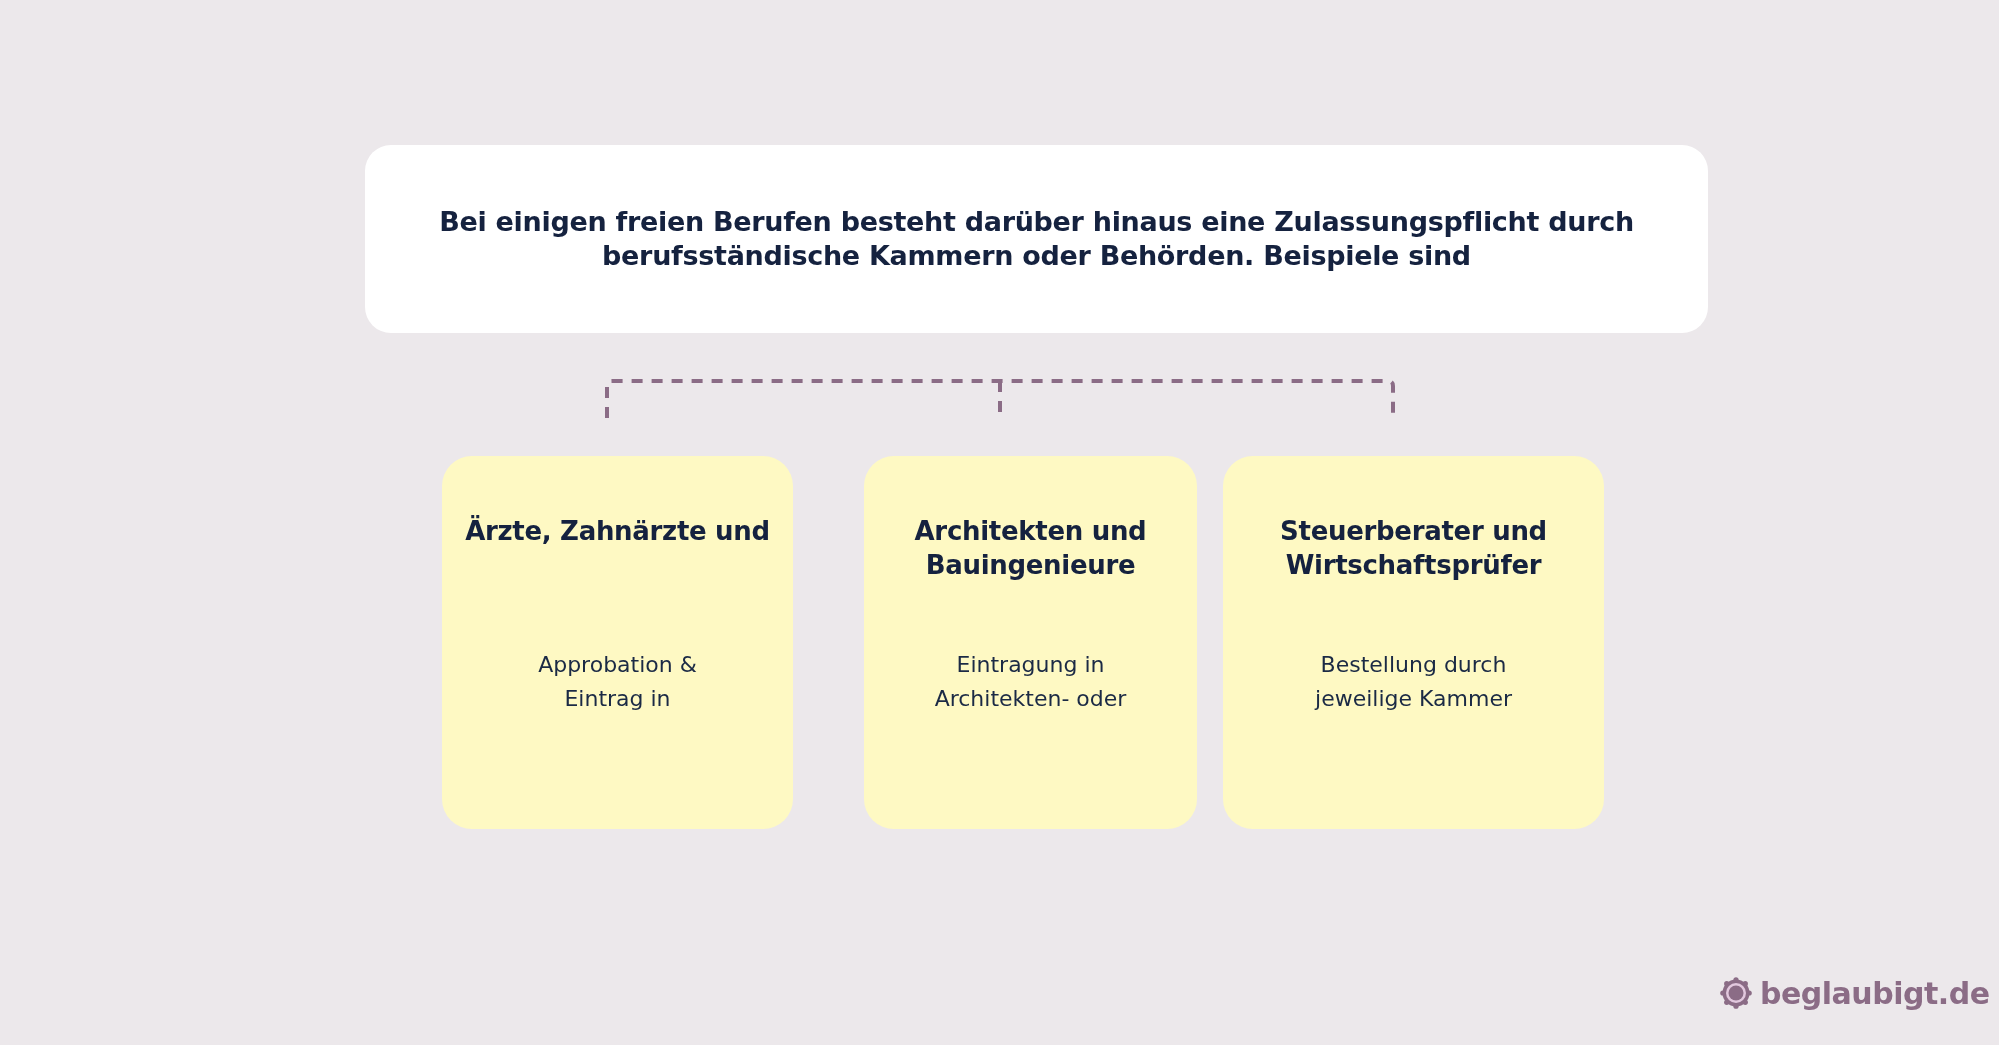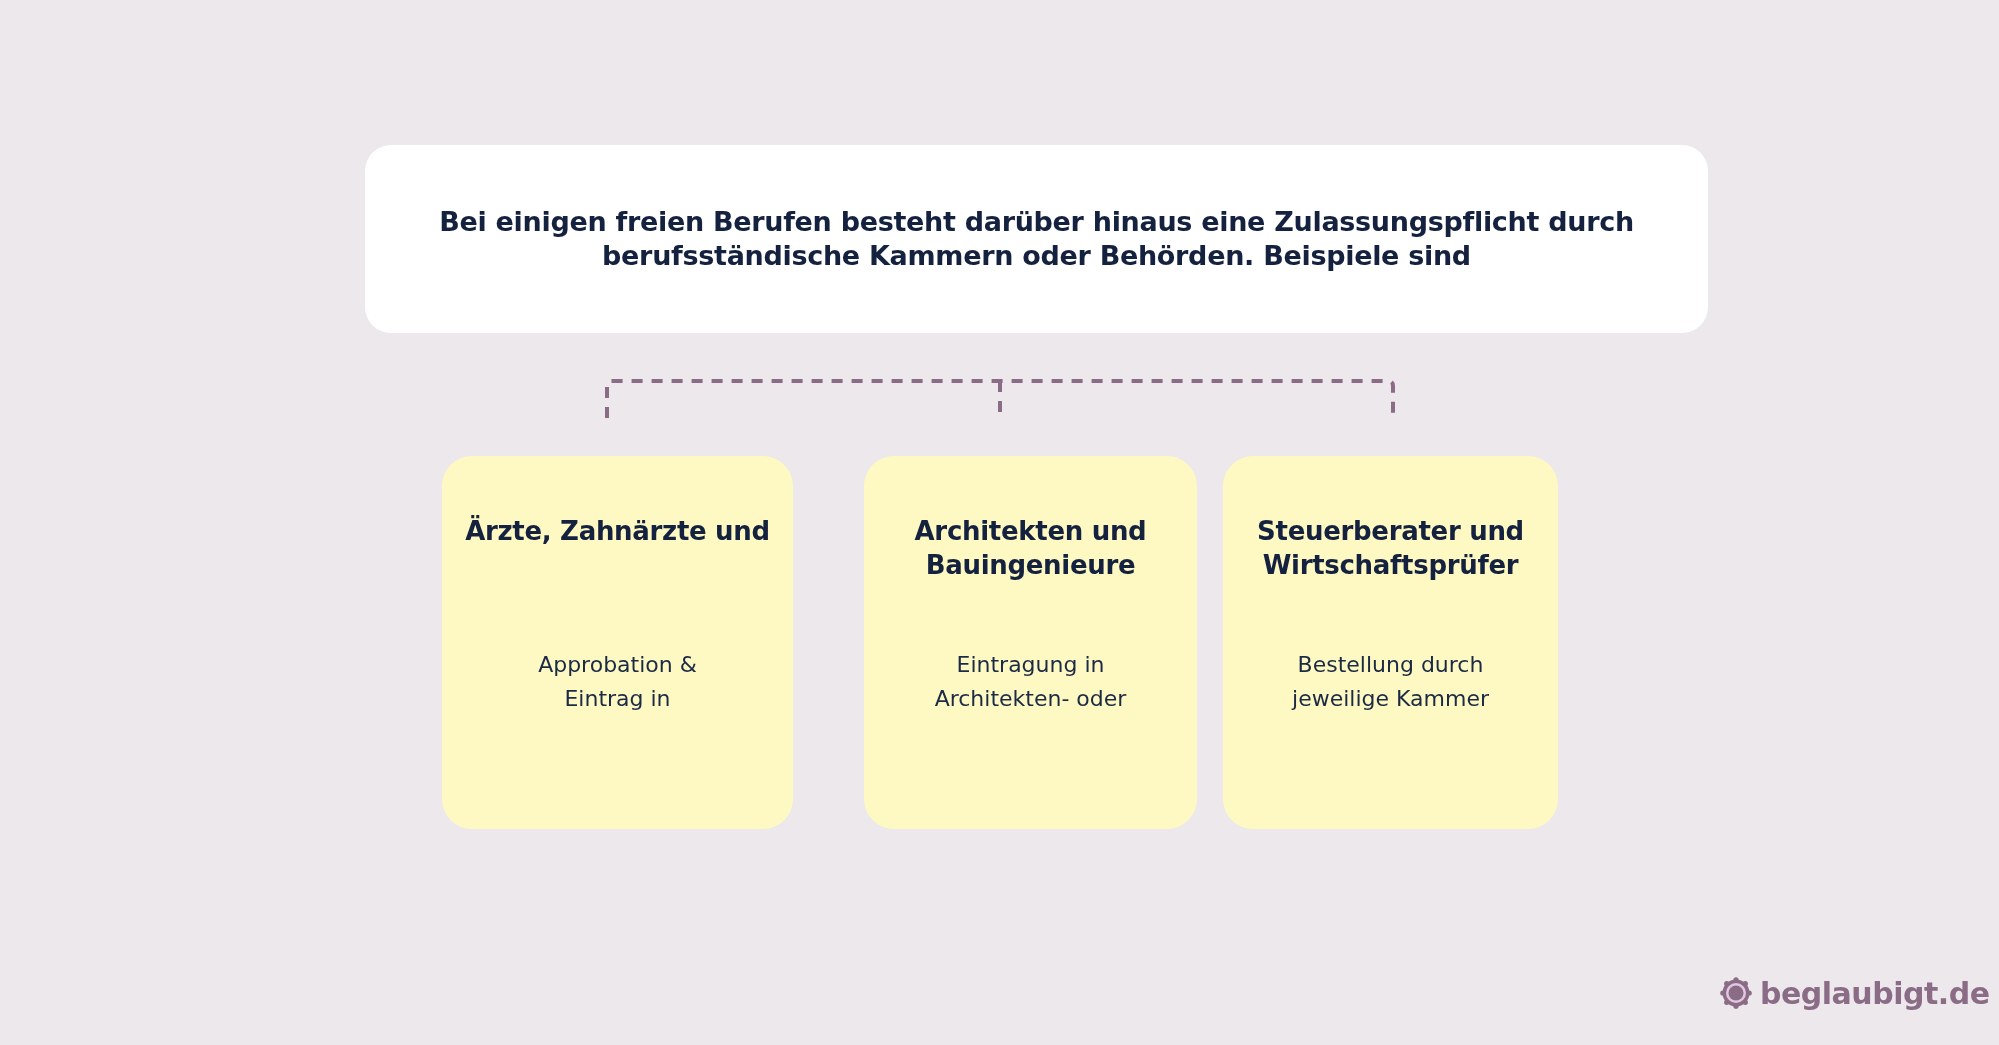--- a/index.html
+++ b/index.html
@@ -76,21 +76,21 @@
   <div class="card-title">
     <span>Architekten und</span>
     <span>Bauingenieure</span>
   </div>
   <div class="card-body">
     <span>Eintragung in</span>
     <span>Architekten- oder</span>
   </div>
 </div>
 
-<div class="card" style="left:1223px; width:335px;">
+<div class="card" style="left:1223px; width:381px;">
   <div class="card-title">
     <span>Steuerberater und</span>
     <span>Wirtschaftsprüfer</span>
   </div>
   <div class="card-body">
     <span>Bestellung durch</span>
     <span>jeweilige Kammer</span>
   </div>
 </div>
 

